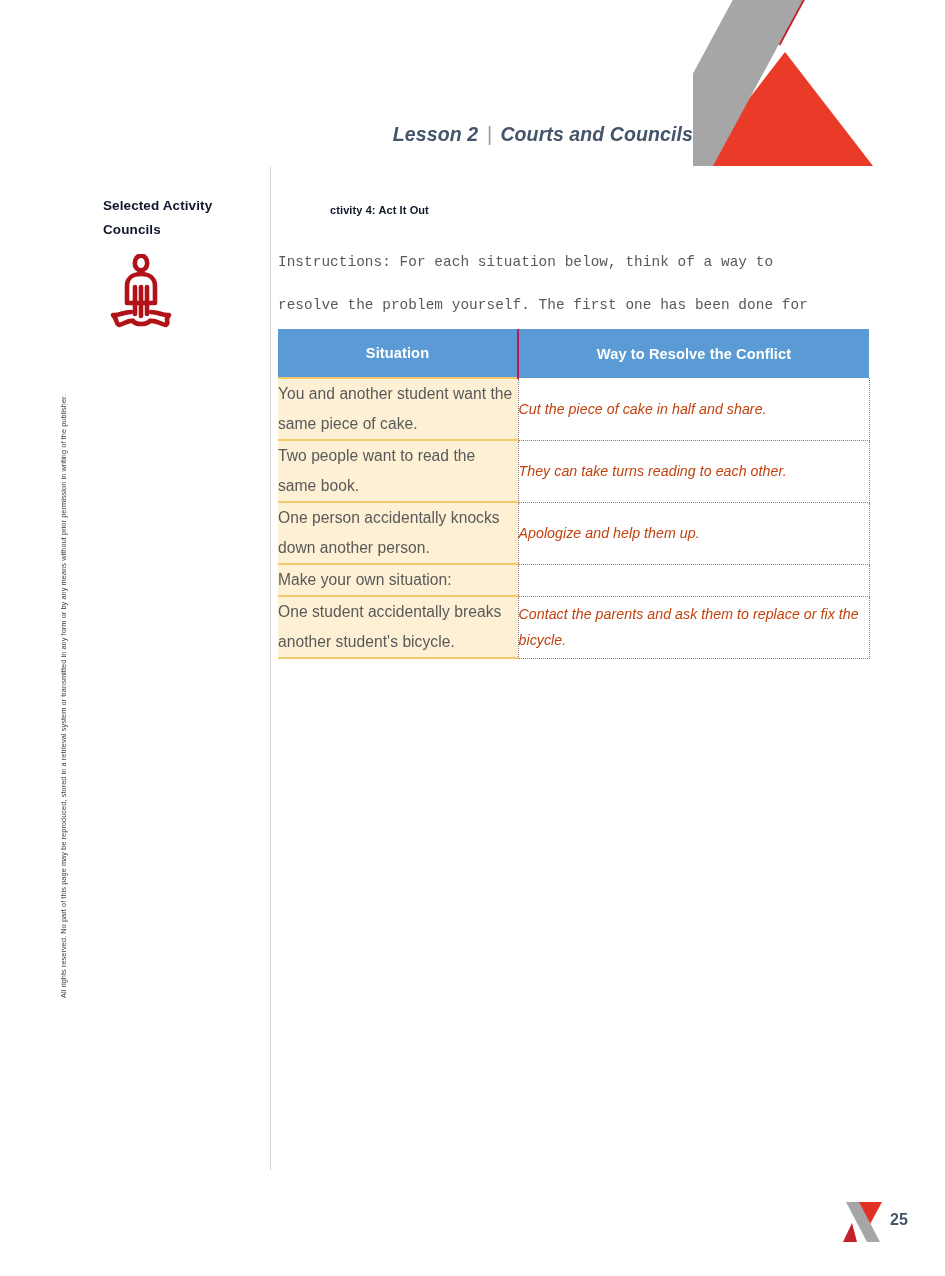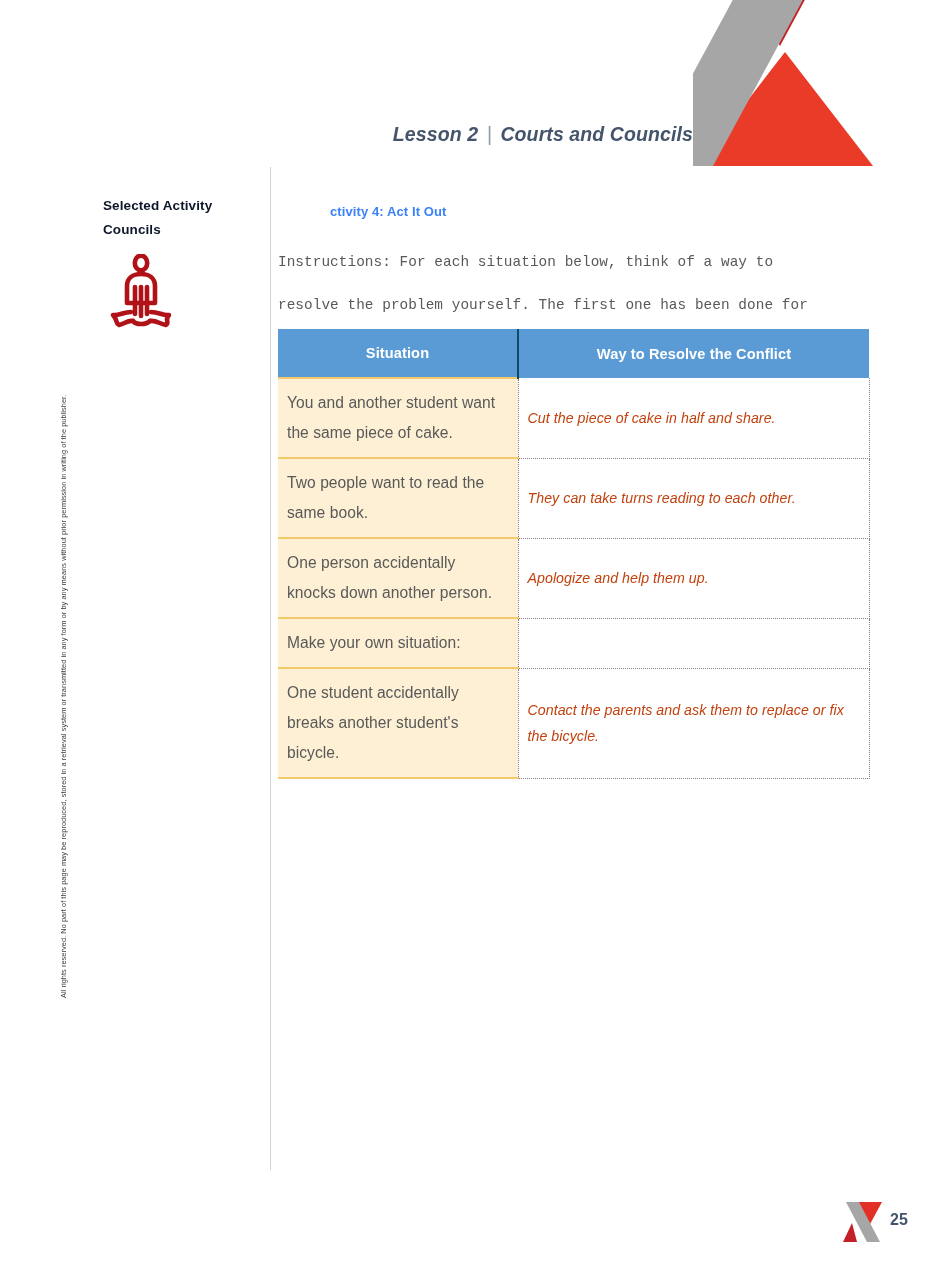--- a/index.html
+++ b/index.html
@@ -86,23 +86,23 @@
     top: 167px;
     width: 1px;
     height: 1003px;
     background: #d2d2d2;
   }
 
   .activity-title {
     position: absolute;
     left: 330px;
     top: 204px;
-    font-size: 13px;
-    font-weight: bold;
-    color: #3b82f6;
+    font-size: 11px;
+    font-weight: bold;
+    color: #0f172a;
     letter-spacing: 0.1px;
   }
 
   .instructions {
     position: absolute;
     left: 278px;
     top: 241px;
     width: 548px;
     font-size: 14.4px;
     color: #595959;
@@ -127,23 +127,23 @@
     background: #5b9bd5;
     color: #ffffff;
     font-size: 14.6px;
     font-weight: bold;
     height: 49px;
     text-align: center;
     vertical-align: middle;
     letter-spacing: 0.1px;
     padding: 0;
   }
-  .tbl th.th-left { border-right: 2px solid #0c4a6e; }
-
-  .tbl td { padding: 9px; vertical-align: middle; }
+  .tbl th.th-left { border-right: 2px solid #be185d; }
+
+  .tbl td { padding: 0; vertical-align: middle; }
 
   .cell-sit {
     background: #fdf0d5;
     color: #595959;
     font-size: 15.6px;
     line-height: 30px;
     padding: 6px 16px 6px 24px;
     border-top: 2px solid #f3c96b;
     border-bottom: 2px solid #f3c96b;
     letter-spacing: 0.05px;

